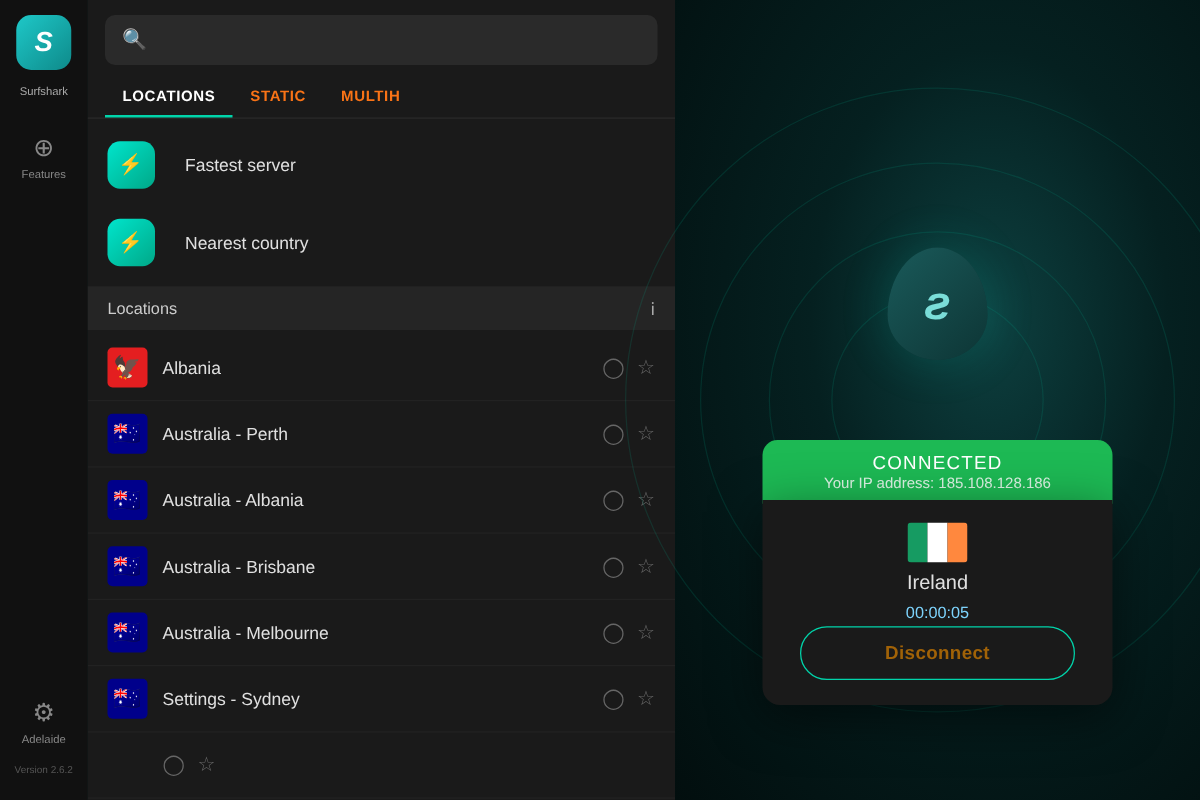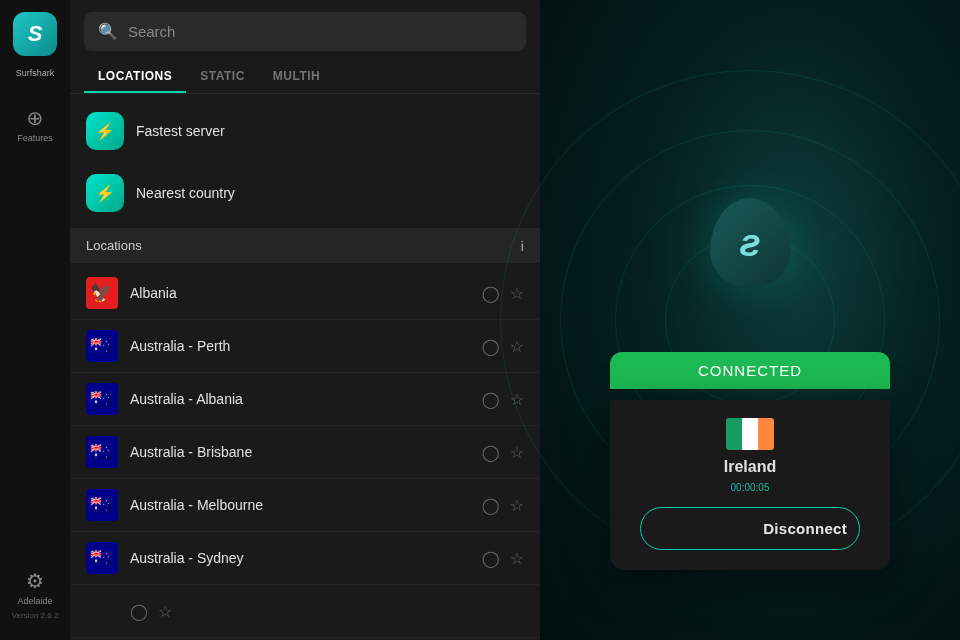--- a/index.html
+++ b/index.html
@@ -104,21 +104,21 @@
       display: flex;
       gap: 0;
       padding: 0 14px;
       border-bottom: 1px solid #2a2a2a;
       margin-bottom: 6px;
     }
     .tab {
       padding: 8px 14px;
       font-size: 12px;
       font-weight: 700;
-      color: #737373;
+      color: #f97316;
       cursor: pointer;
       letter-spacing: 0.5px;
       border-bottom: 2px solid transparent;
     }
     .tab.active {
       color: white;
       border-bottom: 2px solid #00d4aa;
     }
 
     
@@ -136,20 +136,21 @@
       border-radius: 10px;
       display: flex;
       align-items: center;
       justify-content: center;
       color: white;
       font-size: 16px;
     }
     .special-label {
       color: #e0e0e0;
       font-size: 14px;
+      margin-left: 12px;
     }
 
     
     .locations-header {
       background: #252525;
       display: flex;
       align-items: center;
       justify-content: space-between;
       padding: 8px 16px;
       margin: 4px 0;
@@ -305,40 +306,39 @@
       border-radius: 3px;
       overflow: hidden;
     }
     .ireland-flag-green { flex: 1; background: #169b62; }
     .ireland-flag-white { flex: 1; background: #fff; }
     .ireland-flag-orange { flex: 1; background: #ff883e; }
 
     .conn-country {
       color: #e0e0e0;
       font-size: 16px;
-      font-weight: 700;
+      font-weight: 400;
       margin-bottom: 6px;
     }
     .conn-timer {
-      color: #14b8a6;
-      font-size: 10px;
-      margin-bottom: 14px;
+      color: #7dd3fc;
+      font-size: 13px;
+      margin-bottom: 4px;
     }
     .disconnect-btn {
       width: 100%;
       padding: 12px;
       background: transparent;
       border: 1.5px solid #00d4aa;
       border-radius: 24px;
-      color: #e5e5e5;
+      color: #a16207;
       font-size: 15px;
       font-weight: 600;
       cursor: pointer;
       letter-spacing: 0.3px;
-      text-align: right;
     }
 
     
     .albania-flag {
       width: 32px;
       height: 32px;
       background: #e41e20;
       border-radius: 4px;
       display: flex;
       align-items: center;
@@ -371,29 +371,28 @@
   <div class="sidebar-brand">Surfshark</div>
 
   <div class="sidebar-item">
     <span class="sidebar-item-icon">⊕</span>
     <span class="sidebar-item-label">Features</span>
   </div>
 
   <div class="sidebar-item sidebar-bottom">
     <span class="sidebar-item-icon">⚙</span>
     <span class="sidebar-item-label">Adelaide</span>
-    <span style="color:#555;font-size:8px;margin-top:2px;">Version 2.6.2</span>
+    <span style="color:#555;font-size:8px;margin-top:12px;">Version 2.6.2</span>
   </div>
 </div>
 
 <div class="location-panel">
 
   <div class="search-bar">
     <span class="search-icon-wrap">🔍</span>
-    <input class="search-input" type="text" placeholder="Search" style="">
   </div>
 
   <div class="tabs">
     <div class="tab active">LOCATIONS</div>
     <div class="tab">STATIC</div>
     <div class="tab">MULTIH</div>
   </div>
 
   <div class="special-item">
     <div class="special-icon">
@@ -455,21 +454,21 @@
       <div class="australia-flag flag">🇦🇺</div>
       <span class="location-name">Australia - Melbourne</span>
       <div class="location-actions">
         <button class="action-btn">◯</button>
         <button class="action-btn">☆</button>
       </div>
     </div>
 
     <div class="location-item">
       <div class="australia-flag flag">🇦🇺</div>
-      <span class="location-name">Australia - Sydney</span>
+      <span class="location-name">Settings - Sydney</span>
       <div class="location-actions">
         <button class="action-btn">◯</button>
         <button class="action-btn">☆</button>
       </div>
     </div>
 
     <div class="location-item">
       <div class="flag" style="border-radius:4px;overflow:hidden;display:flex;flex-direction:column;">
         <div class="austria-red" style="flex:1;background:#ed2939;"></div>
         <div class="austria-white" style="flex:1;background:#fff;"></div>
@@ -492,20 +491,21 @@
     <div class="ring" style="width:270px;height:270px;top:50%;left:50%;"></div>
     <div class="ring" style="width:170px;height:170px;top:50%;left:50%;"></div>
   </div>
 
   <div class="center-logo">
     <span class="center-logo-s">ƨ</span>
   </div>
 
   <div class="connected-banner">
     <div class="connected-text">CONNECTED</div>
+    <div class="ip-text">Your IP address: 185.108.128.186</div>
   </div>
 
   <div class="connection-card">
     <div class="ireland-flag">
       <div class="ireland-flag-green"></div>
       <div class="ireland-flag-white"></div>
       <div class="ireland-flag-orange"></div>
     </div>
     <div class="conn-country">Ireland</div>
     <div class="conn-timer">00:00:05</div>

